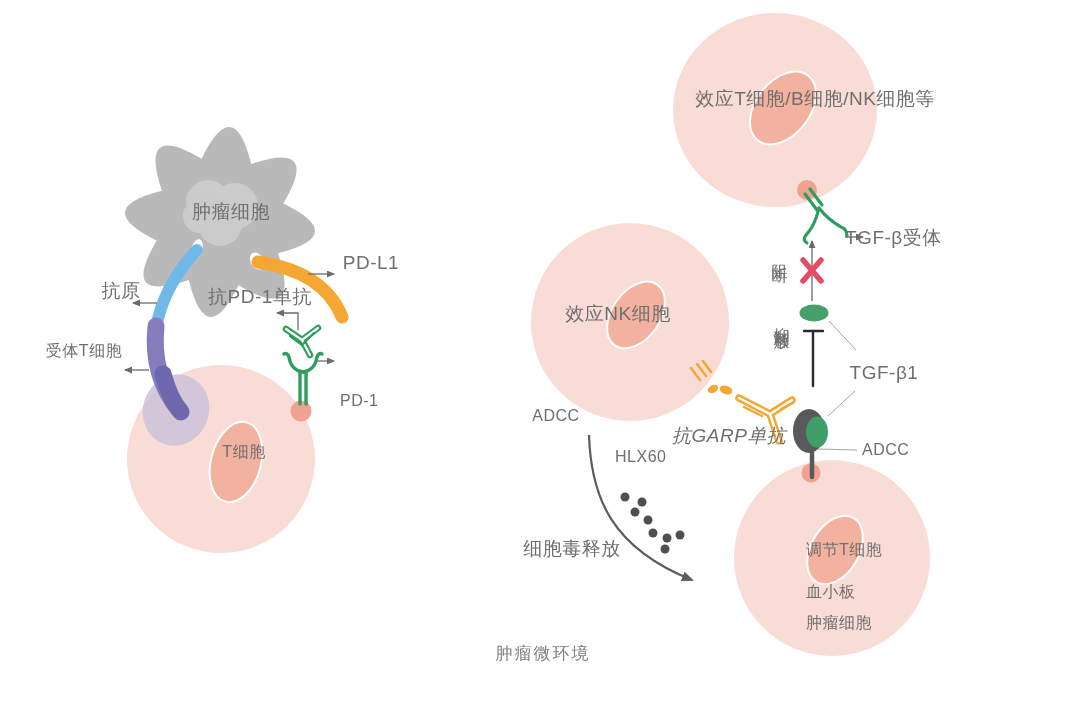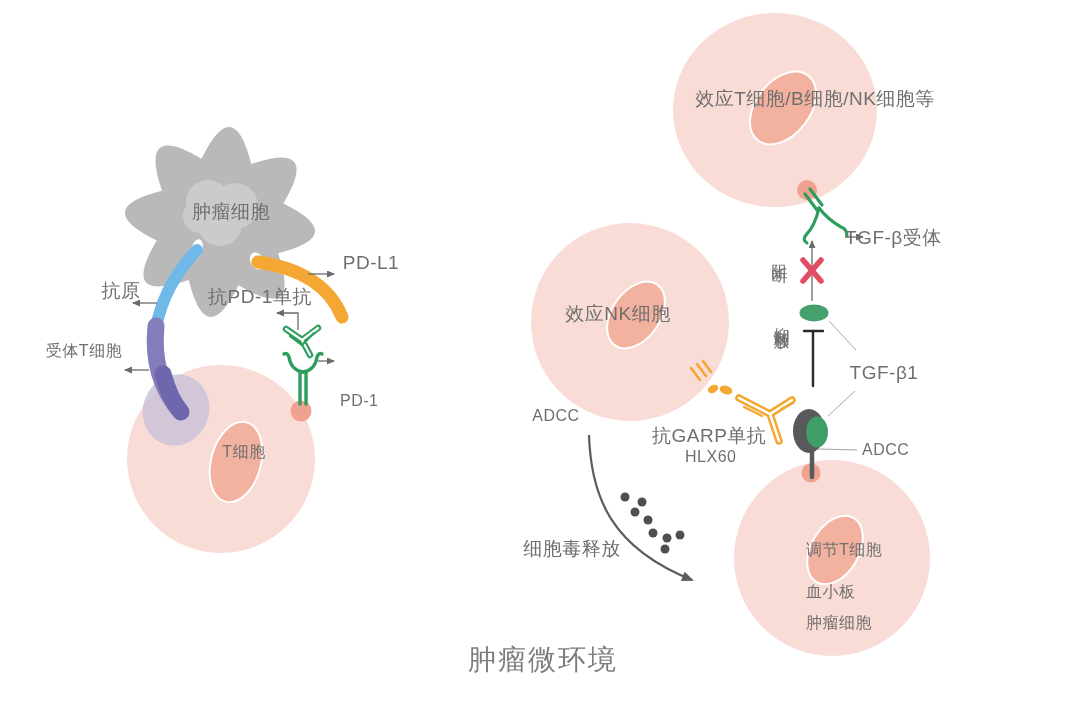--- a/index.html
+++ b/index.html
@@ -8,21 +8,21 @@
     font-family:"Liberation Sans","DejaVu Sans",sans-serif;
   }
   #art{position:absolute;left:0;top:0;width:1080px;height:720px;}
   .lbl{
     position:absolute;color:#6f6f6f;white-space:nowrap;line-height:1.15;
     letter-spacing:0.5px;user-select:none;
   }
   .c{transform:translateX(-50%);}
   .f18{font-size:16px;}
   .f19{font-size:19px;}
-  .f22{font-size:28px;letter-spacing:2px;color:#7d7d7d;}
+  .f22{font-size:17px;letter-spacing:2px;color:#7d7d7d;}
   .v{writing-mode:vertical-rl;text-orientation:upright;letter-spacing:2px;}
 </style>
 </head>
 <body>
 
 <div id="stage">
 
 <svg id="art" viewBox="0 0 1080 720">
   <defs>
     <marker id="ah" markerWidth="9" markerHeight="8" refX="7" refY="3.5" orient="auto" markerUnits="userSpaceOnUse">
@@ -156,22 +156,22 @@
   <div class="lbl f18" style="left:340px;top:351px;margin-top:41px;">PD-1</div>
   <div class="lbl f18 c" style="left:84px;top:342px;">受体T细胞</div>
   <div class="lbl f18 c" style="left:244px;top:443px;">T细胞</div>
 
   <div class="lbl f19 c" style="left:815px;top:88px;">效应T细胞/B细胞/NK细胞等</div>
   <div class="lbl f19 c" style="left:618px;top:303px;">效应NK细胞</div>
   <div class="lbl f19" style="left:845px;top:227px;">TGF-β受体</div>
   <div class="lbl f18 v" style="left:770px;top:252px;">阻断</div>
   <div class="lbl f18 v" style="left:772px;top:315px;">抑制释放</div>
   <div class="lbl f19 c" style="left:884px;top:362px;">TGF-β1</div>
-  <div class="lbl f19" style="left:652px;top:425px;">抗GARP单抗</div>
-  <div class="lbl f18" style="left:685px;top:448px;">HLX60</div>
+  <div class="lbl f19" style="left:672px;top:425px;font-style:italic;">抗GARP单抗</div>
+  <div class="lbl f18" style="left:615px;top:448px;">HLX60</div>
   <div class="lbl f18" style="left:862px;top:441px;">ADCC</div>
   <div class="lbl f18 c" style="left:556px;top:407px;">ADCC</div>
   <div class="lbl f19 c" style="left:572px;top:538px;">细胞毒释放</div>
   <div class="lbl f18" style="left:806px;top:541px;text-align:center;">调节T细胞</div>
   <div class="lbl f18" style="left:806px;top:583px;">血小板</div>
   <div class="lbl f18" style="left:806px;top:614px;">肿瘤细胞</div>
   <div class="lbl f22 c" style="left:543px;top:644px;">肿瘤微环境</div>
 
 </div>
 

